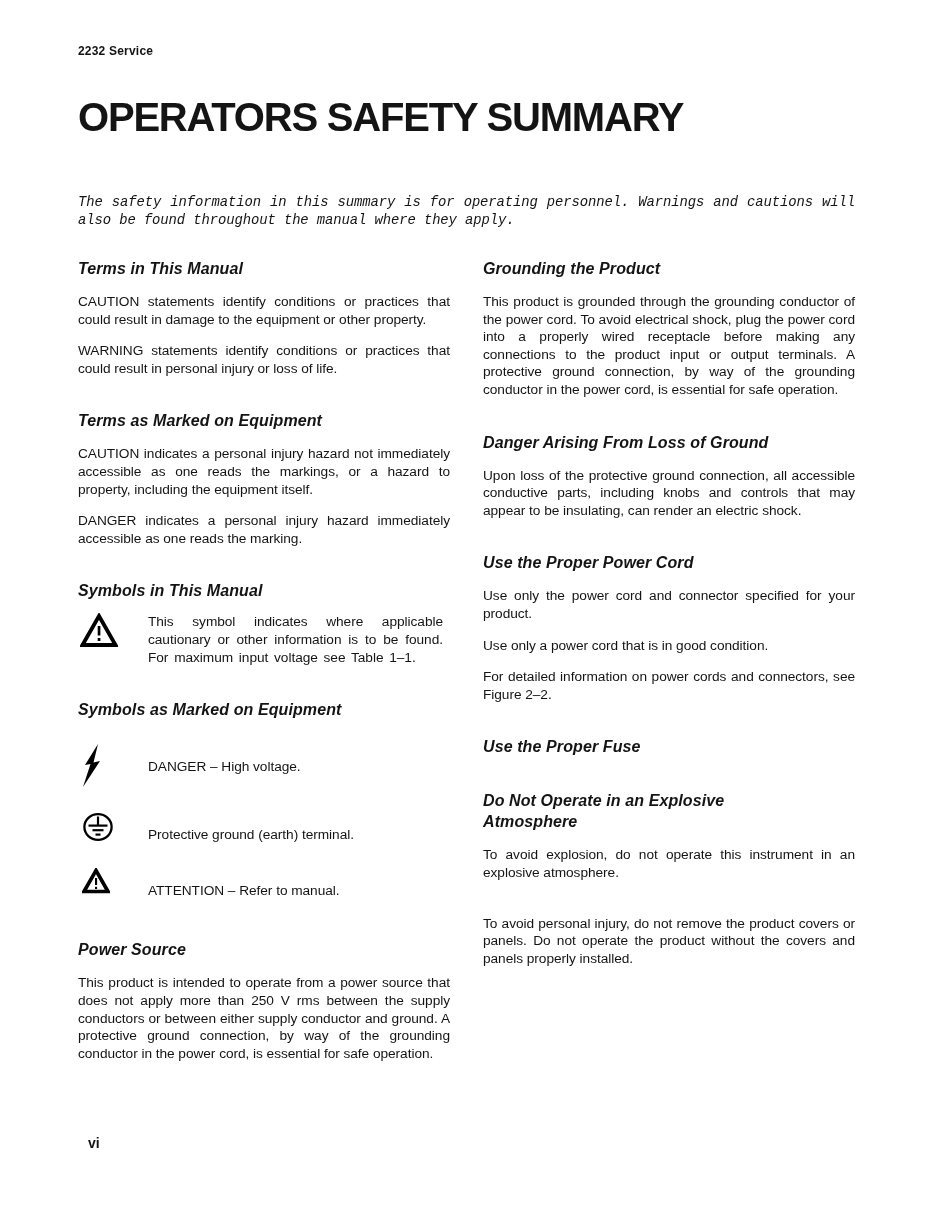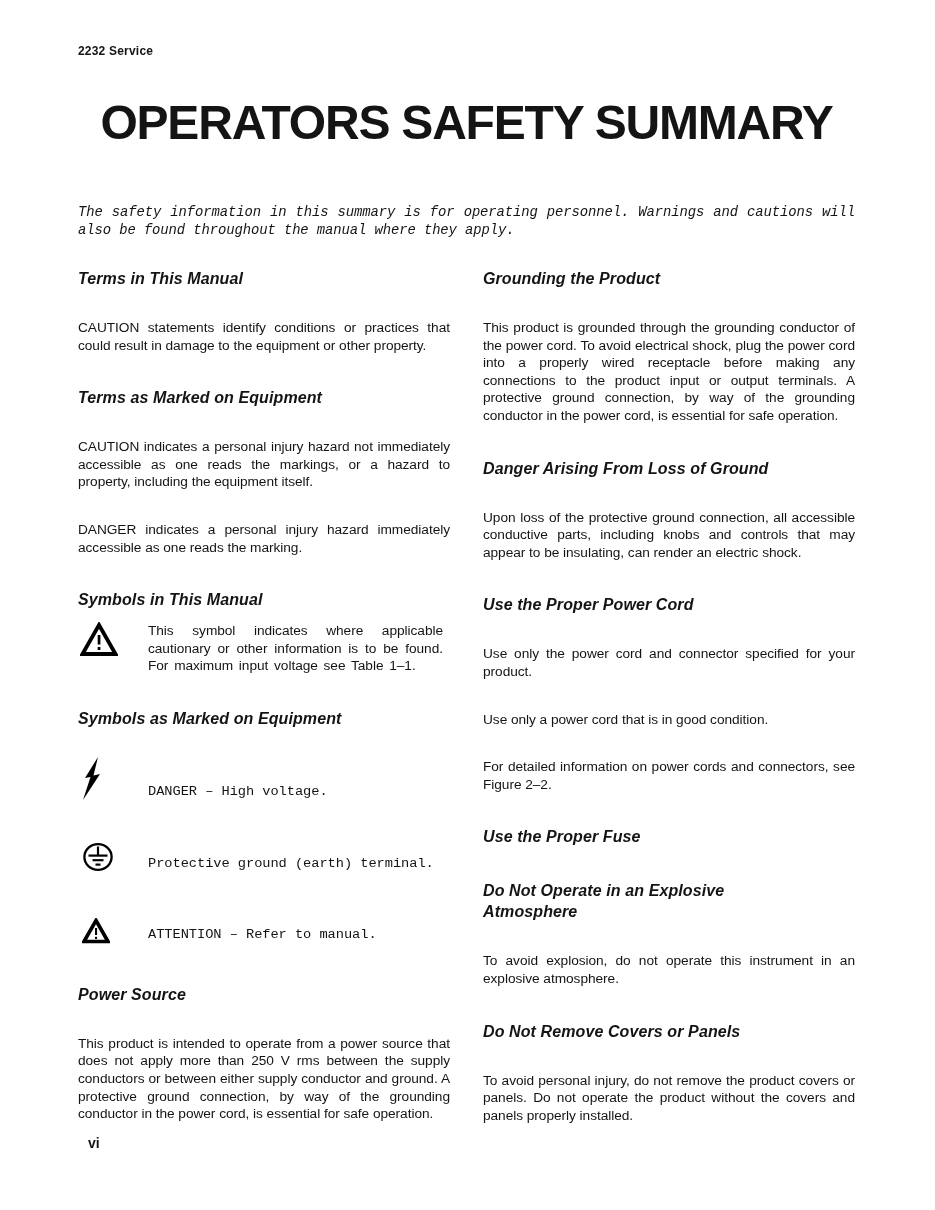--- a/index.html
+++ b/index.html
@@ -13,22 +13,21 @@
   }
   .page { padding:44px 80px 0 78px; }
 
   .doc-header {
     font-size:12px;
     font-weight:700;
     letter-spacing:0.2px;
   }
 
   .title {
-    text-align:center;
-    font-size:48px;
+    font-size:40px;
     font-weight:700;
     letter-spacing:-1.2px;
     margin-top:37px;
     white-space:nowrap;
   }
 
   .intro {
     margin-top:54px;
     font-style:italic;
     font-size:13.9px;
@@ -54,21 +53,21 @@
     letter-spacing:0.1px;
     line-height:21px;
     max-width:320px;
     font-style:italic;
   }
 
   section.sec p {
     font-size:13.7px;
     line-height:17.6px;
     text-align:justify;
-    margin-top:30px;
+    margin-top:14px;
     letter-spacing:-0.05px;
   }
 
   
   .symbol-note {
     display:flex;
     align-items:flex-start;
     margin-top:12px;
   }
   .symbol-note .sym-cell {
@@ -81,23 +80,22 @@
   .symbol-note .note-text {
     width:295px;
     margin-top:0;
     text-align:justify;
     word-spacing:2px;
   }
 
   
   .symbol-row {
     display:flex;
-    align-items:flex-end;
+    align-items:flex-start;
     margin-top:24px;
-    font-family:Liberation Mono, monospace;
   }
   .symbol-row .sym-cell {
     width:70px;
     flex:0 0 70px;
     display:flex;
     justify-content:flex-start;
     padding-left:4px;
   }
   .symbol-row p { margin-top:0; text-align:left; }
 
@@ -122,20 +120,21 @@
 
   <p class="intro">The safety information in this summary is for operating personnel.  Warnings and cautions will also be found throughout the manual where they apply.</p>
 
   <div class="columns">
 
     <div class="col">
 
       <section class="sec">
         <h2>Terms in This Manual</h2>
         <p>CAUTION statements identify conditions or practices that could result in damage to the equipment or other property.</p>
+        <p>WARNING statements identify conditions or practices that could result in personal injury or loss of life.</p>
       </section>
 
       <section class="sec">
         <h2>Terms as Marked on Equipment</h2>
         <p>CAUTION indicates a personal injury hazard not immediately accessible as one reads the markings, or a hazard to property, including the equipment itself.</p>
         <p>DANGER indicates a personal injury hazard immediately accessible as one reads the marking.</p>
       </section>
 
       <section class="sec">
         <h2>Symbols in This Manual</h2>
@@ -217,21 +216,20 @@
       <section class="sec">
         <h2>Use the Proper Fuse</h2>
       </section>
 
       <section class="sec">
         <h2>Do Not Operate in an Explosive Atmosphere</h2>
         <p>To avoid explosion, do not operate this instrument in an explosive atmosphere.</p>
       </section>
 
       <section class="sec">
-        <h2>Do Not Remove Covers or Panels</h2>
         <p>To avoid personal injury, do not remove the product covers or panels.  Do not operate the product without the covers and panels properly installed.</p>
       </section>
 
     </div>
   </div>
 
   <div class="page-number">vi</div>
 
 </div>
 

